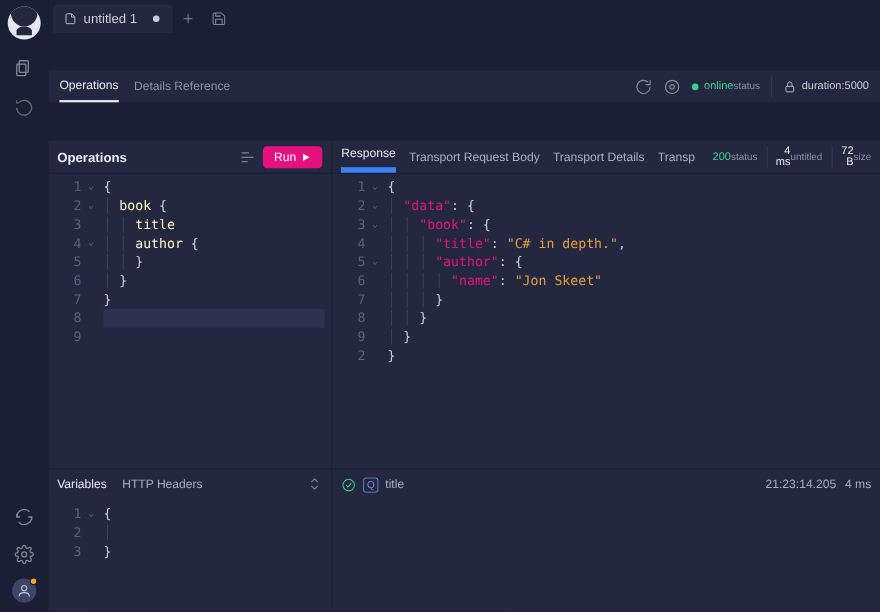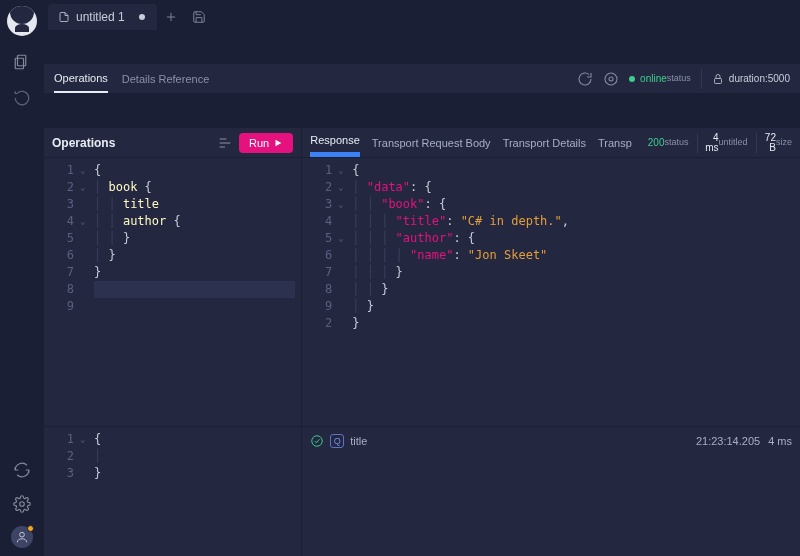--- a/index.html
+++ b/index.html
@@ -237,20 +237,30 @@
             <div class="cl"><span class="guide">│ </span><span class="field">book</span><span class="punc"> {</span></div>
             <div class="cl"><span class="guide">│ │ </span><span class="field">title</span></div>
             <div class="cl"><span class="guide">│ │ </span><span class="field">author</span><span class="punc"> {</span></div>
             <div class="cl"><span class="guide">│ │ </span><span class="punc">}</span></div>
             <div class="cl"><span class="guide">│ </span><span class="punc">}</span></div>
             <div class="cl"><span class="punc">}</span></div>
             <div class="cl hl"></div>
           </div>
       </div>
       <div class="vars-panel">
+        <div class="vars-header">
+          <span class="vars-tab active">Variables</span>
+          <span class="vars-tab">HTTP Headers</span>
+          <div class="chev">
+            <svg width="14" height="14" viewBox="0 0 24 24">
+                <polyline points="7 9 12 4 17 9"></polyline>
+                <polyline points="7 15 12 20 17 15"></polyline>
+              </svg>
+          </div>
+        </div>
         <div class="editor vars-editor">
           <div class="gutter" id="vars-gutter">
               <div class="ln">1</div>
               <div class="ln">2</div>
               <div class="ln">3</div>
             </div>
           <div class="fold-col" id="vars-fold">
               <div class="fm">⌄</div>
               <div class="fm"></div>
               <div class="fm"></div>

